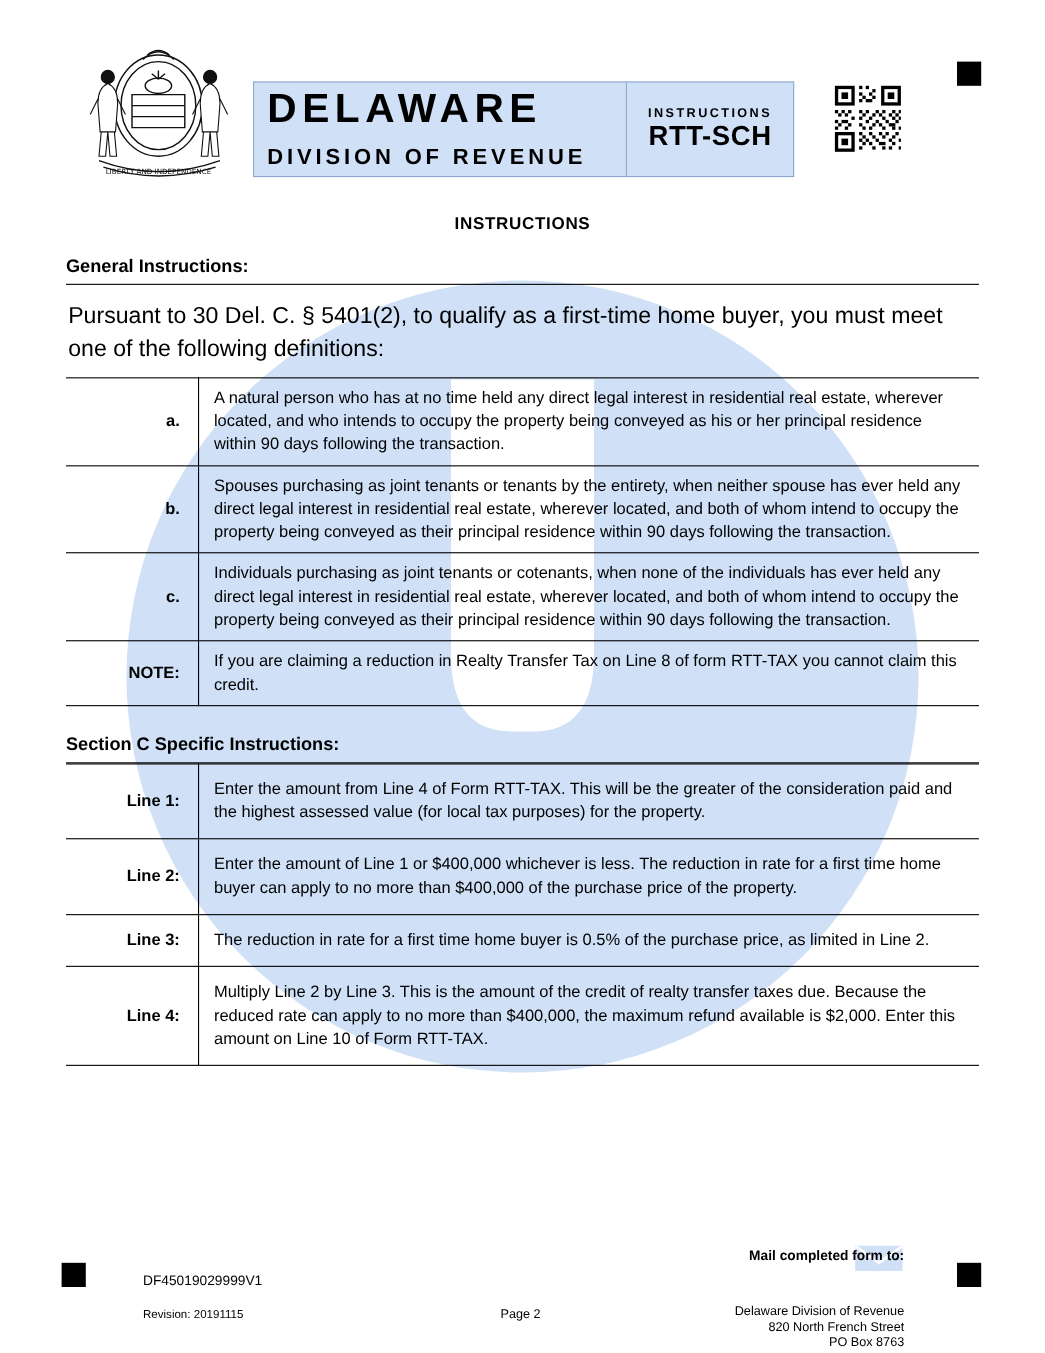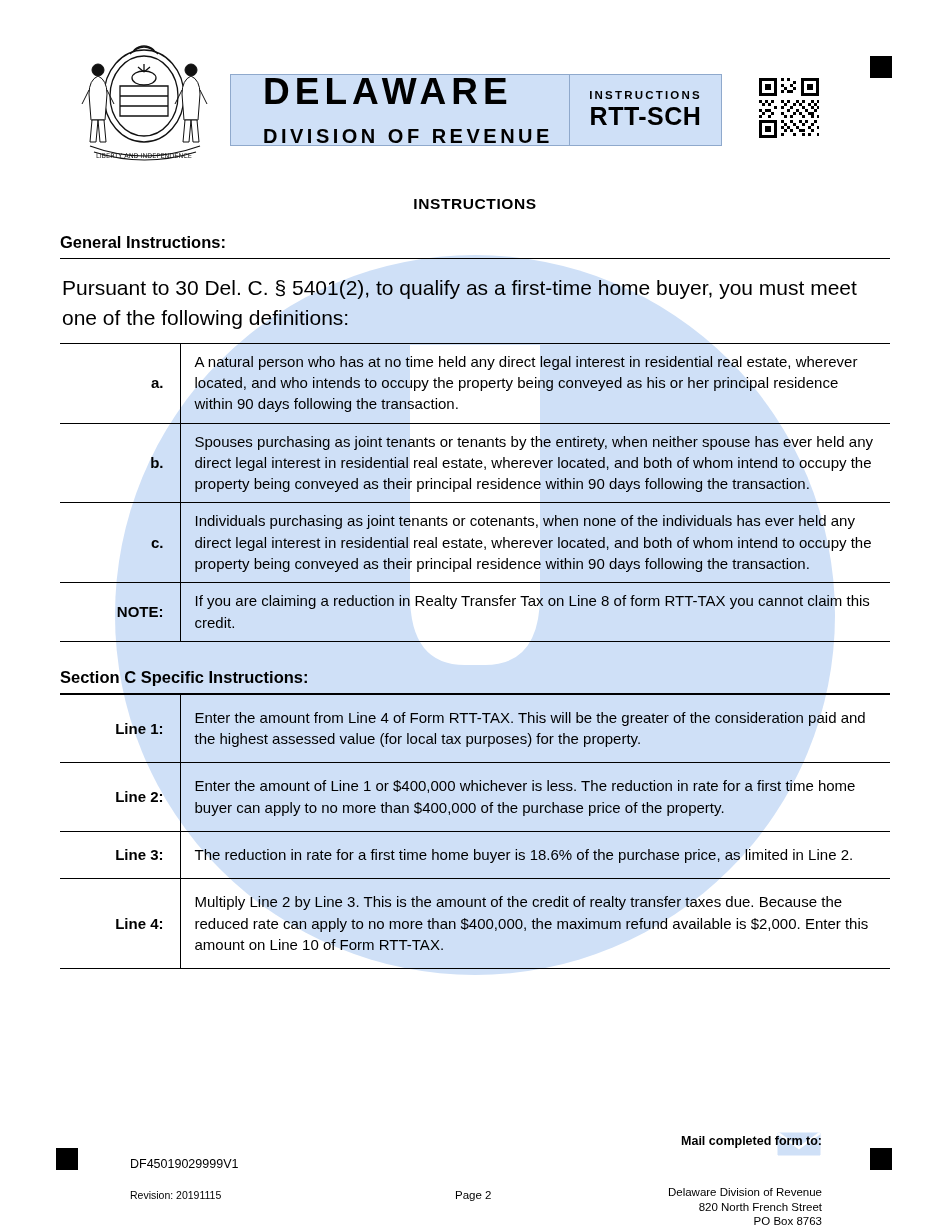--- a/index.html
+++ b/index.html
@@ -60,22 +60,21 @@
   .title-block {
     position: absolute;
     left: 230px; top: 46px;
     width: 492px;
   }
   .title-bar {
     display: flex;
     align-items: stretch;
     background: #cfe0f7;
     border: 1px solid #8fa9cc;
-    height: 72px;
-    padding-left: 20px;
+    height: 87px;
   }
   .title-left {
     flex: 1 1 auto;
     padding: 4px 6px 4px 12px;
     display: flex;
     flex-direction: column;
     justify-content: center;
   }
   .t-delaware {
     font-size: 37px;
@@ -410,21 +409,21 @@
           <tr>
         <td class="label label-lg">Line 1:</td>
         <td class="body">Enter the amount from Line 4 of Form RTT-TAX. This will be the greater of the consideration paid and the highest assessed value (for local tax purposes) for the property.</td>
       </tr>
       <tr>
         <td class="label label-lg">Line 2:</td>
         <td class="body">Enter the amount of Line 1 or $400,000 whichever is less. The reduction in rate for a first time home buyer can apply to no more than $400,000 of the purchase price of the property.</td>
       </tr>
       <tr>
         <td class="label label-lg">Line 3:</td>
-        <td class="body">The reduction in rate for a first time home buyer is 18.6% of the purchase price, as limited in Line 2.</td>
+        <td class="body">The reduction in rate for a first time home buyer is 0.5% of the purchase price, as limited in Line 2.</td>
       </tr>
       <tr>
         <td class="label label-lg">Line 4:</td>
         <td class="body">Multiply Line 2 by Line 3. This is the amount of the credit of realty transfer taxes due. Because the reduced rate can apply to no more than $400,000, the maximum refund available is $2,000. Enter this amount on Line 10 of Form RTT-TAX.</td>
       </tr>
     </tbody>
       </table>
   </div>
 
   <div class="footer">

